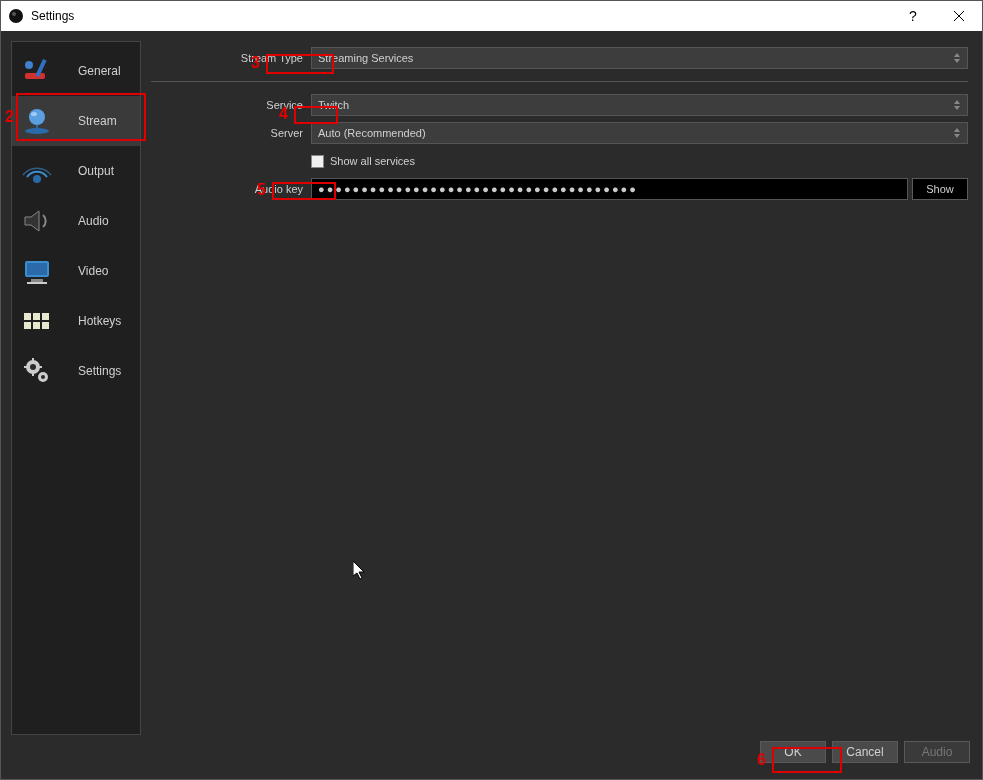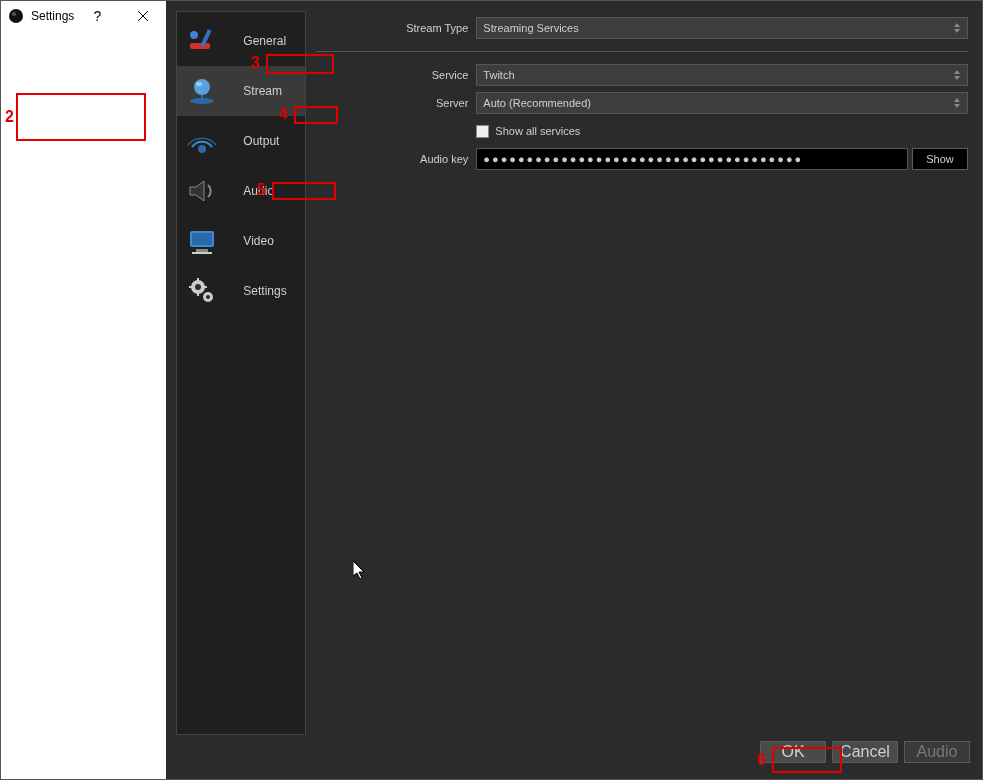--- a/index.html
+++ b/index.html
@@ -10,21 +10,21 @@
   width: 983px;
   height: 780px;
   overflow: hidden;
 }
 .window {
   width: 983px;
   height: 780px;
   background: #fff;
   border: 1px solid #555;
   display: flex;
-  flex-direction: row;
+  flex-direction: column;
 }
 
 .titlebar {
   height: 30px;
   background: #fff;
   display: flex;
   align-items: center;
   padding-left: 8px;
   color: #000;
 }
@@ -196,21 +196,21 @@
   padding-right: 2px;
 }
 .btn {
   width: 66px;
   height: 22px;
   background: #4a4a4a;
   border: 1px solid #5a5a5a;
   display: flex;
   align-items: center;
   justify-content: center;
-  font-size: 16px;
+  font-size: 12px;
   cursor: pointer;
 }
 .btn.disabled {
   color: #777;
   background: #3a3a3a;
 }
 
 .annot-box {
   position: absolute;
   border: 2px solid #e00000;
@@ -299,20 +299,33 @@
         <div class="side-item">
           <div class="icon-wrap">
             <svg viewBox="0 0 32 32">
                 <rect x="4" y="6" width="24" height="16" rx="2" fill="#3a8dd0"></rect>
                 <rect x="6" y="8" width="20" height="12" fill="#2a6aa8"></rect>
                 <rect x="10" y="24" width="12" height="3" fill="#888"></rect>
                 <rect x="6" y="27" width="20" height="2" fill="#ccc"></rect>
               </svg>
           </div>
           <span class="side-label">Video</span>
+        </div>
+        <div class="side-item">
+          <div class="icon-wrap">
+            <svg viewBox="0 0 32 32">
+              <rect x="3" y="8" width="7" height="7" fill="#e8e8d0"></rect>
+                <rect x="12" y="8" width="7" height="7" fill="#e8e8d0"></rect>
+                <rect x="21" y="8" width="7" height="7" fill="#e8e8d0"></rect>
+              <rect x="3" y="17" width="7" height="7" fill="#e8e8d0"></rect>
+                <rect x="12" y="17" width="7" height="7" fill="#e8e8d0"></rect>
+                <rect x="21" y="17" width="7" height="7" fill="#e8e8d0"></rect>
+            </svg>
+          </div>
+          <span class="side-label">Hotkeys</span>
         </div>
         <div class="side-item">
           <div class="icon-wrap">
             <svg viewBox="0 0 32 32">
               <g fill="#ccc">
                   <circle cx="12" cy="12" r="7"></circle>
                   <circle cx="22" cy="22" r="5"></circle>
                 </g>
               <g stroke="#ccc" stroke-width="2">
                 <line x1="12" y1="3" x2="12" y2="6"></line>

